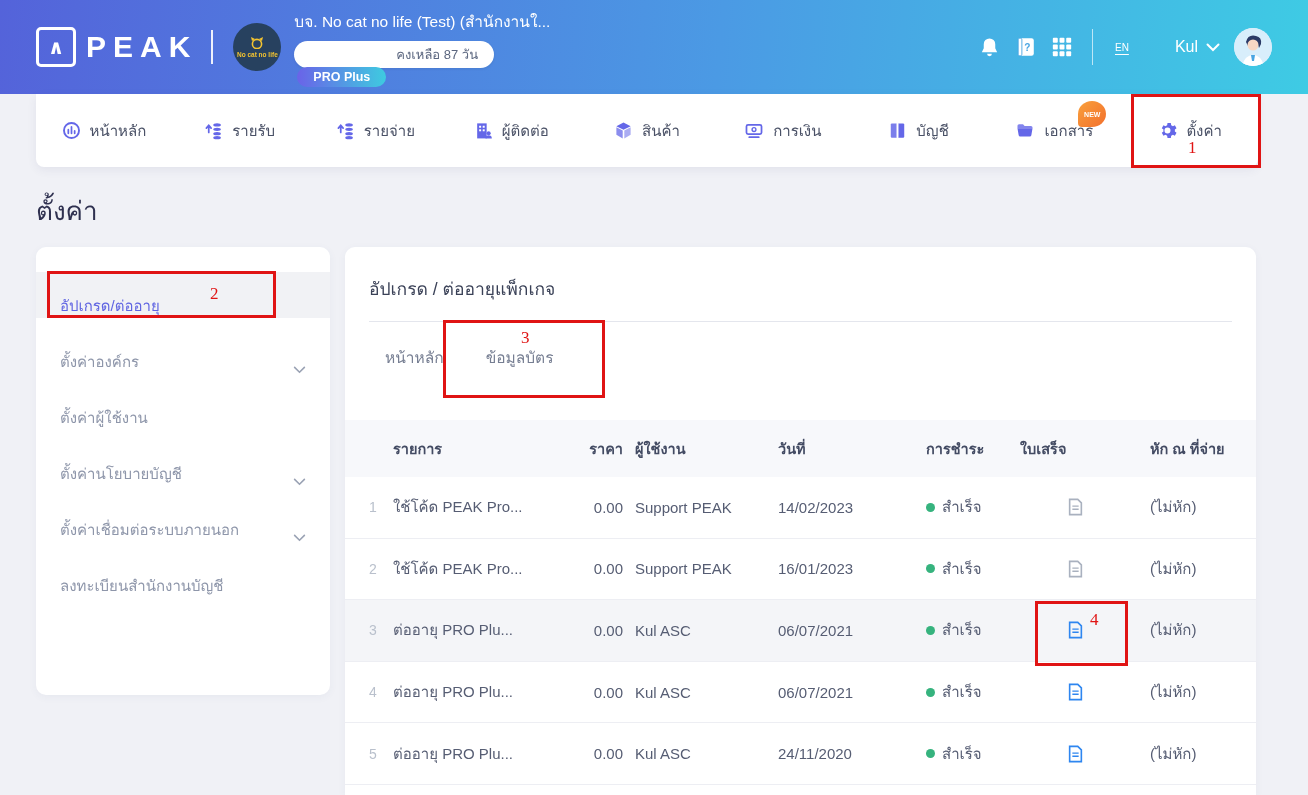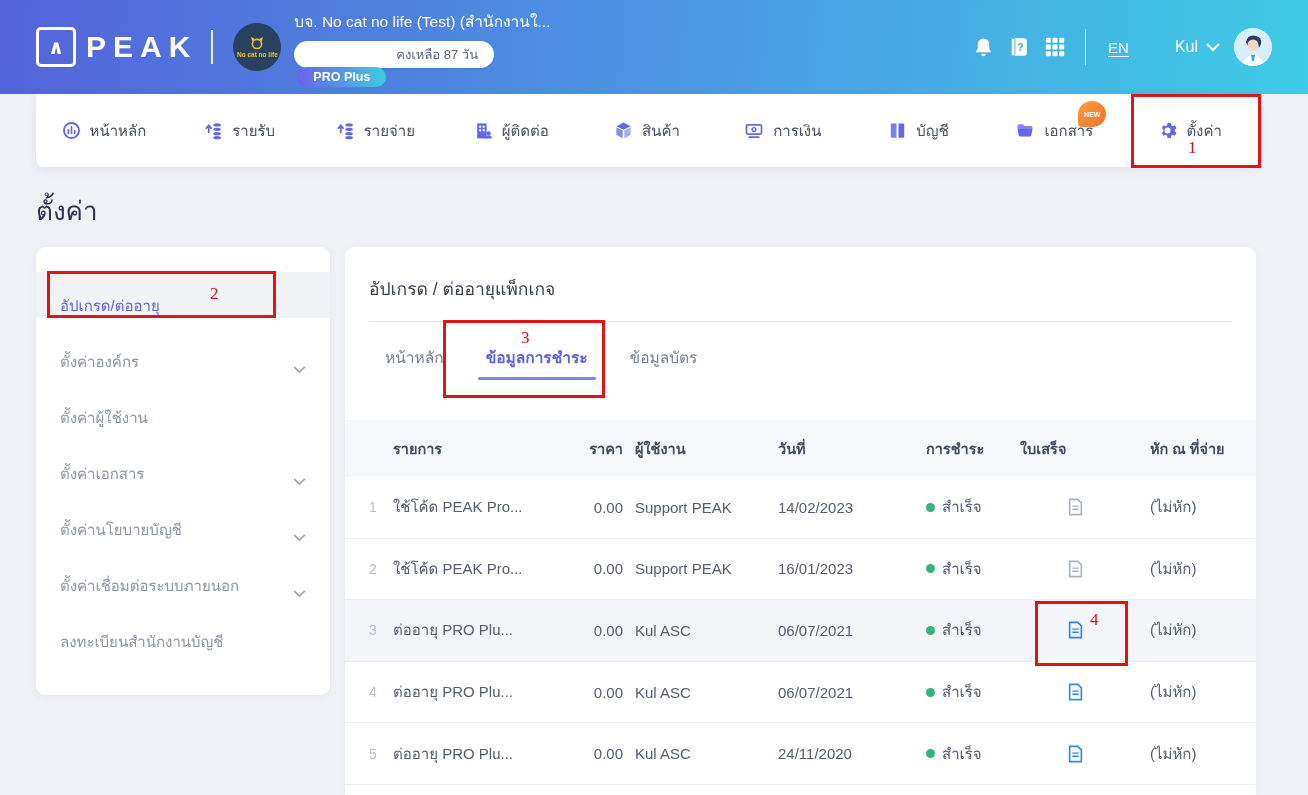--- a/index.html
+++ b/index.html
@@ -42,21 +42,21 @@
     height:27px; padding:3px; box-shadow:0 1px 3px rgba(0,0,0,.08);
   }
   .plan-badge {
     background:linear-gradient(90deg,#6a63e8,#3ecbe0);
     color:#fff; font-size:12.5px; border-radius:12px; padding:3px 16px; font-weight:bold;margin-top:45px;
   }
   .plan-remaining { color:#5b667f; font-size:13px; padding:0 13px 0 10px; }
   .header-right { position:absolute; right:36px; top:0; height:94px; display:flex; align-items:center; gap:0; }
   .hicon { width:36px; display:flex; justify-content:center; cursor:pointer; }
   .hdivider { width:1px; height:36px; background:rgba(255,255,255,.65); margin:0 12px; }
-  .lang { color:#fff; font-size:15px; text-decoration:underline; text-underline-offset:3px; margin:0 10px; cursor:pointer; }
+  .lang { color:#fff; font-size:10px; text-decoration:underline; text-underline-offset:3px; margin:0 10px; cursor:pointer; }
   .username { color:#fff; font-size:16px; margin:0 8px 0 36px; }
   .user-chevron { margin-right:14px; display:flex; }
   .user-avatar {
     width:38px; height:38px; border-radius:50%; background:#dff0fa; overflow:hidden; position:relative;
     flex-shrink:0;
   }
 
   
   .navbar {
     position:absolute; left:36px; top:94px; width:1222px; height:73px;
@@ -326,28 +326,20 @@
       <span class="side-chevron">
           <svg width="13" height="8" viewBox="0 0 14 9" fill="none">
             <path d="M1.5 1.5 L7 7 L12.5 1.5" stroke="currentColor" stroke-width="1.8" stroke-linecap="round"></path>
           </svg>
         </span>
     </div>
     <div class="side-item">
       <span>ตั้งค่าผู้ใช้งาน</span>
     </div>
     <div class="side-item">
-      <span>ตั้งค่าเอกสาร</span>
-      <span class="side-chevron">
-          <svg width="13" height="8" viewBox="0 0 14 9" fill="none">
-            <path d="M1.5 1.5 L7 7 L12.5 1.5" stroke="currentColor" stroke-width="1.8" stroke-linecap="round"></path>
-          </svg>
-        </span>
-    </div>
-    <div class="side-item">
       <span>ตั้งค่านโยบายบัญชี</span>
       <span class="side-chevron">
           <svg width="13" height="8" viewBox="0 0 14 9" fill="none">
             <path d="M1.5 1.5 L7 7 L12.5 1.5" stroke="currentColor" stroke-width="1.8" stroke-linecap="round"></path>
           </svg>
         </span>
     </div>
     <div class="side-item">
       <span>ตั้งค่าเชื่อมต่อระบบภายนอก</span>
       <span class="side-chevron">
@@ -360,21 +352,20 @@
       <span>ลงทะเบียนสำนักงานบัญชี</span>
     </div>
   </div>
 
   <div class="main-card">
     <div class="main-title">อัปเกรด / ต่ออายุแพ็กเกจ</div>
     <div class="main-divider"></div>
 
     <div class="tabs">
       <div class="tab">หน้าหลัก</div>
-      <div class="tab active">ข้อมูลการชำระ</div>
       <div class="tab">ข้อมูลบัตร</div>
     </div>
 
     <div class="table">
       <div class="trow thead">
         <div class="col-no"></div>
         <div class="col-item">รายการ</div>
         <div class="col-price">ราคา</div>
         <div class="col-user">ผู้ใช้งาน</div>
         <div class="col-date">วันที่</div>

